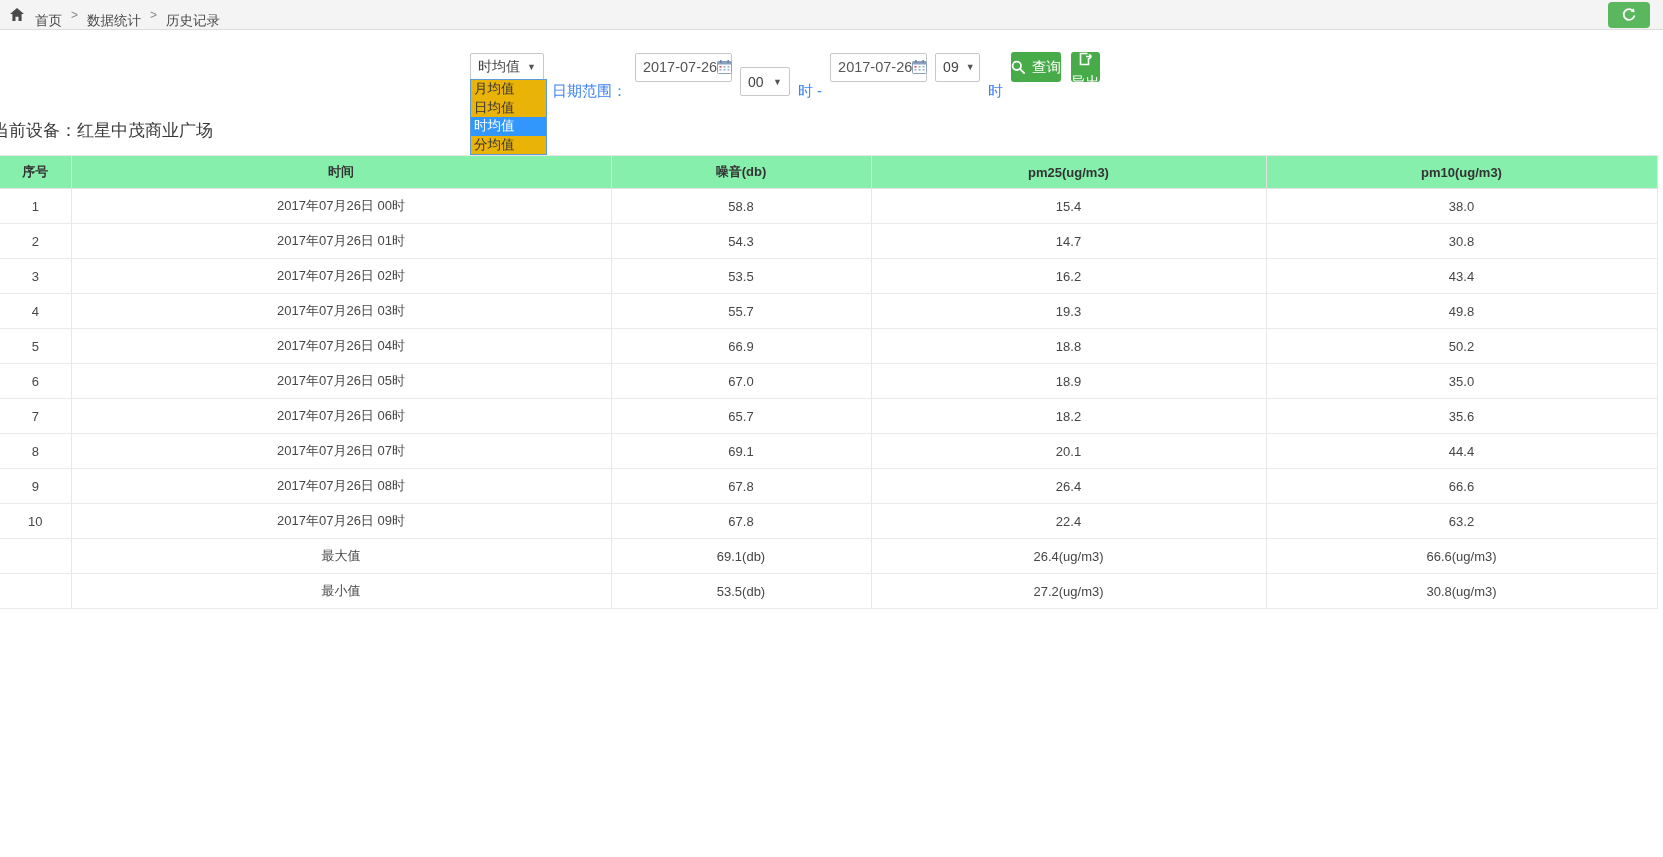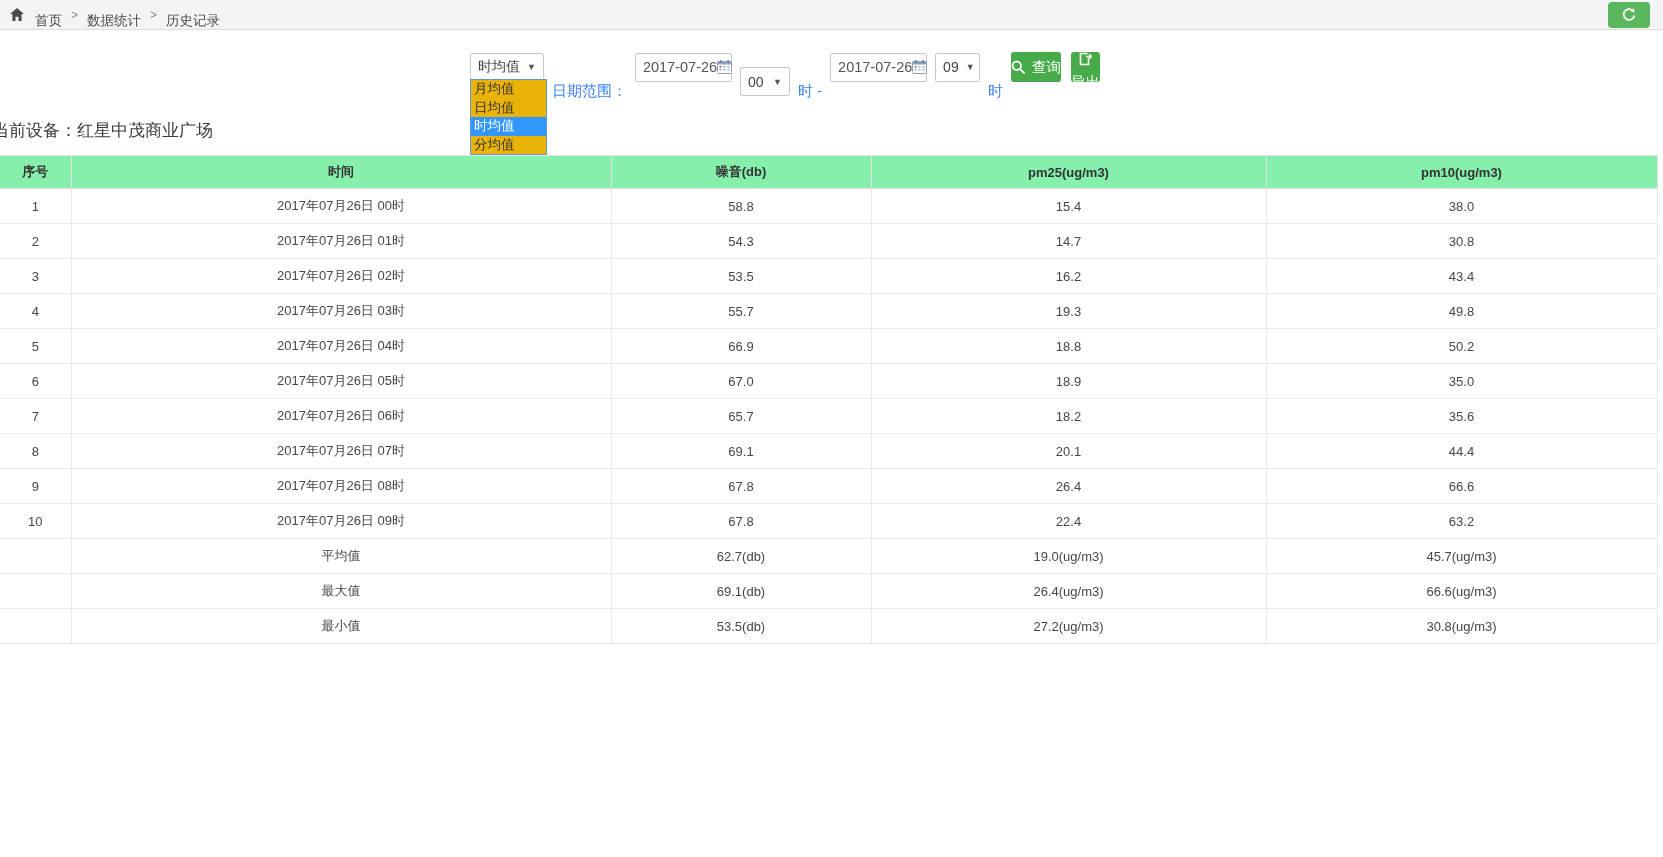--- a/index.html
+++ b/index.html
@@ -267,27 +267,20 @@
       </tr>
       <tr>
         <td>10</td>
         <td>2017年07月26日 09时</td>
         <td>67.8</td>
         <td>22.4</td>
         <td>63.2</td>
       </tr>
       <tr>
         <td></td>
-        <td>平均值</td>
-        <td>62.7(db)</td>
-        <td>19.0(ug/m3)</td>
-        <td>45.7(ug/m3)</td>
-      </tr>
-      <tr>
-        <td></td>
         <td>最大值</td>
         <td>69.1(db)</td>
         <td>26.4(ug/m3)</td>
         <td>66.6(ug/m3)</td>
       </tr>
       <tr>
         <td></td>
         <td>最小值</td>
         <td>53.5(db)</td>
         <td>27.2(ug/m3)</td>

